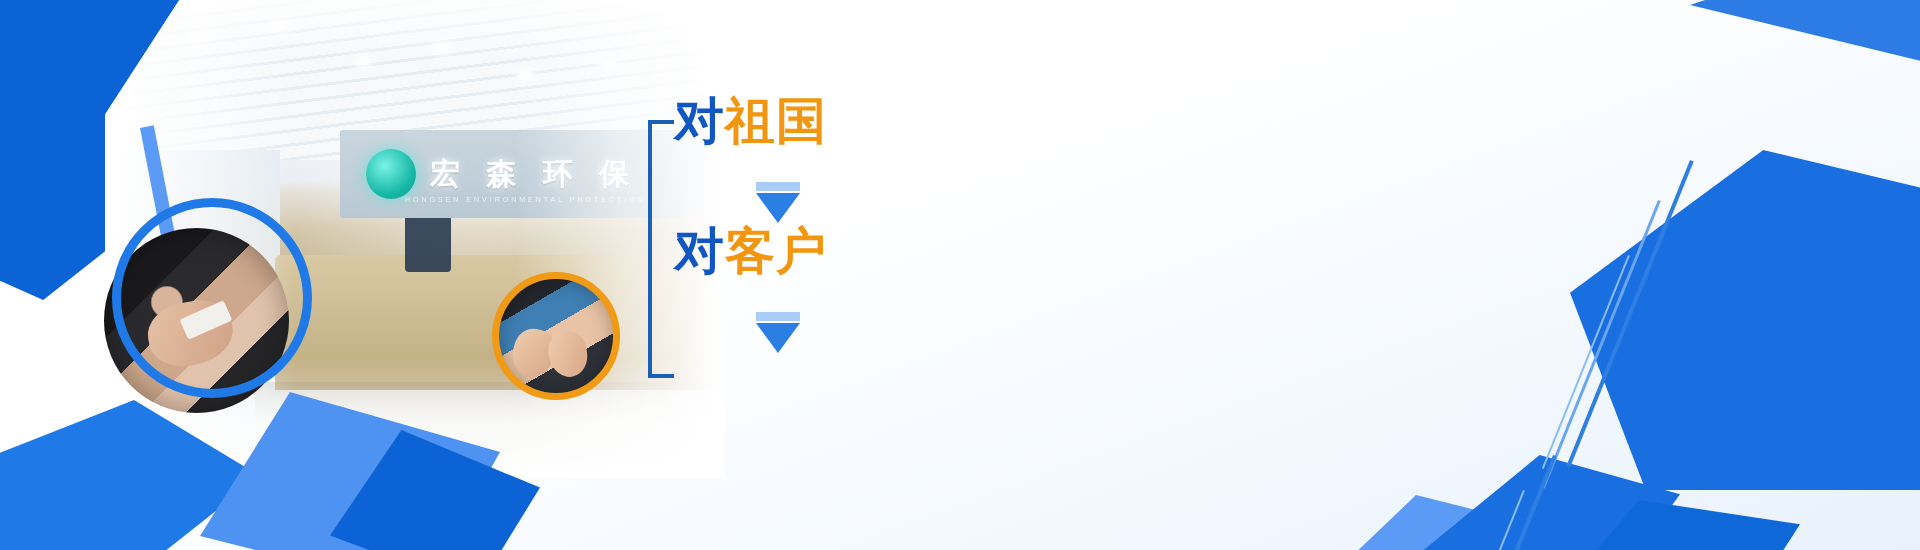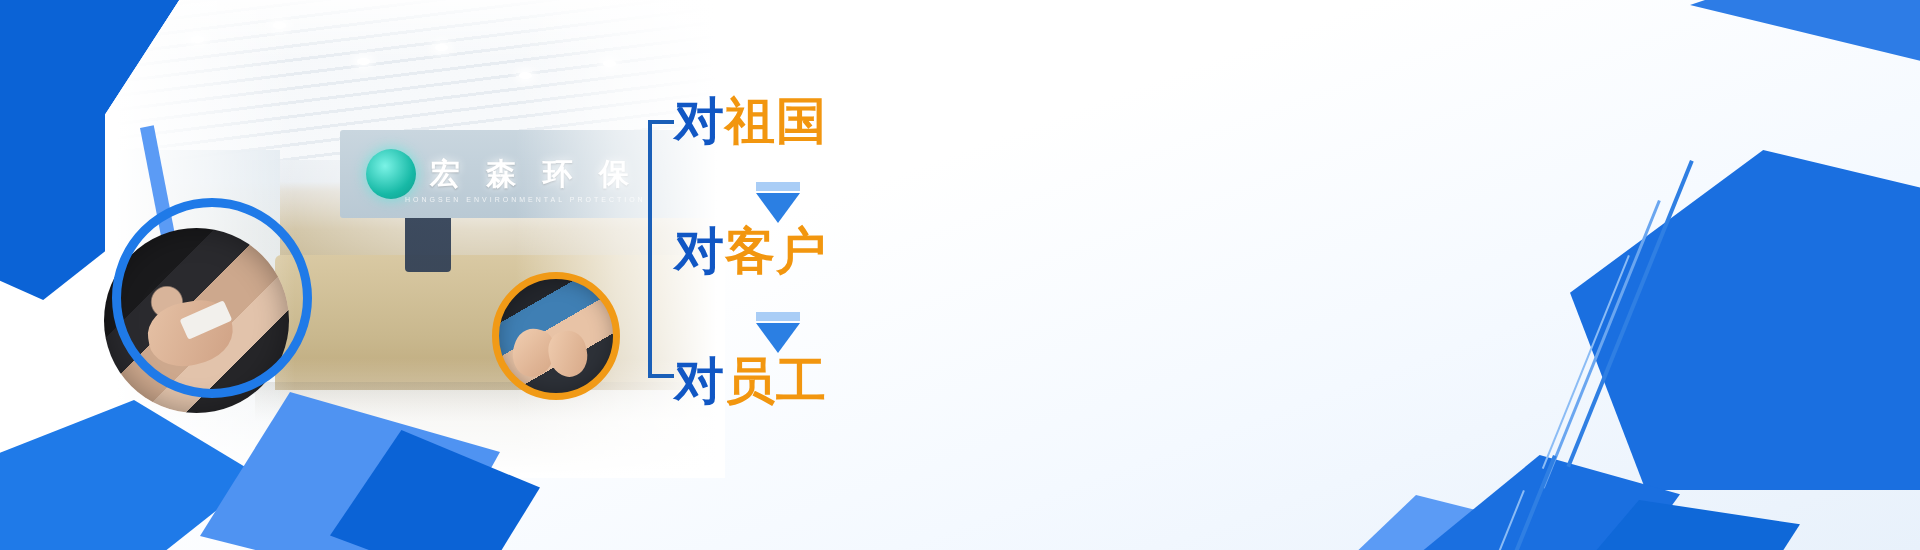--- a/index.html
+++ b/index.html
@@ -341,19 +341,16 @@
         <span class="h-prefix">对</span><span class="h-key">客户</span>
       </div>
     </div>
 
     <div class="arrow arrow-2">
       <div class="cap"></div>
       <div class="tri"></div>
     </div>
 
     <div class="row row-3">
-      <div class="heading">
-        <span class="h-prefix">对</span><span class="h-key">员工</span>
-      </div>
     </div>
   </div>
 
 </div>
 
 </body></html>

